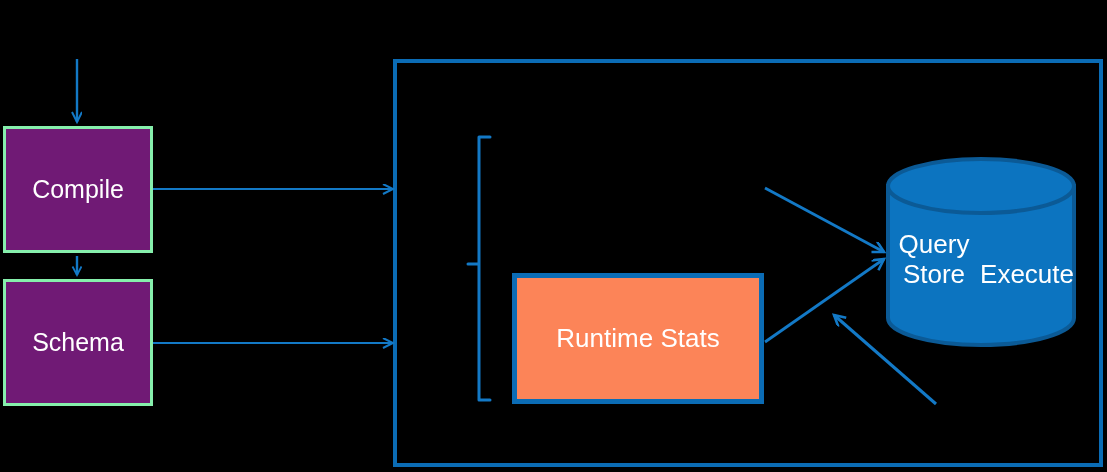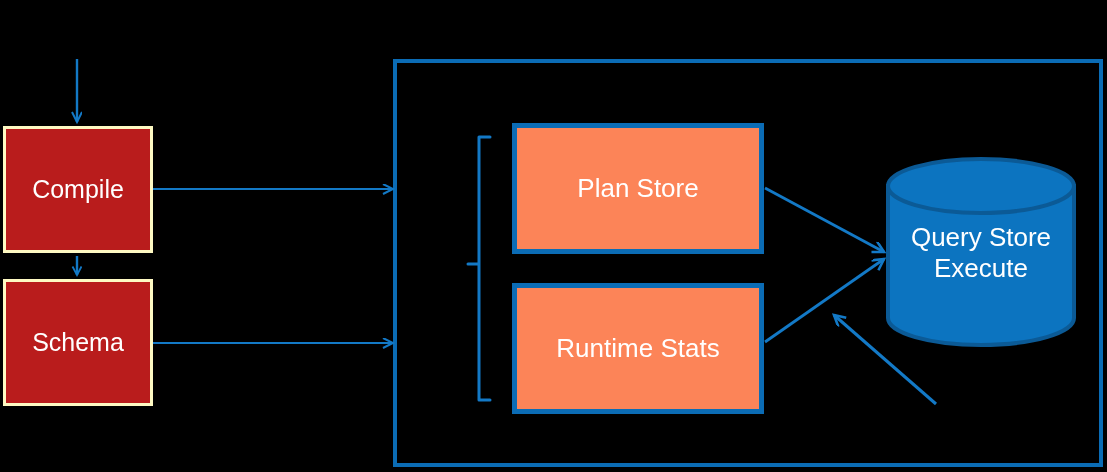--- a/index.html
+++ b/index.html
@@ -30,39 +30,39 @@
     box-sizing: border-box;
     display: flex;
     align-items: center;
     justify-content: center;
     text-align: center;
     color: #ffffff;
     line-height: 1.15;
     user-select: none;
   }
   .proc-box {
-    background: #b91c1c;
-    border: 3px solid #fef9c3;
+    background: #701a75;
+    border: 3px solid #86efac;
     font-size: 25px;
   }
   .store-box {
     background: #fc8458;
     border: 5px solid #0b6cb5;
     font-size: 26px;
   }
   .cyl-label {
     position: absolute;
     color: #ffffff;
     font-size: 26px;
     text-align: center;
     line-height: 1.18;
     user-select: none;
     display: flex;
-    flex-direction: column;
-    align-items: center;
+    flex-direction: row;
+    align-items: flex-end;
     justify-content: center;
   }
 </style>
 </head>
 <body>
 
 <div id="stage">
 
   <svg class="layer" viewBox="0 0 1107 472">
     <defs>
@@ -102,25 +102,22 @@
   </svg>
 
   <div class="node proc-box" style="left:3px; top:126px; width:150px; height:127px;">
     <span>Compile</span>
   </div>
 
   <div class="node proc-box" style="left:3px; top:279px; width:150px; height:127px;">
     <span>Schema</span>
   </div>
 
-  <div class="node store-box" style="left:512px; top:123px; width:252px; height:131px;">
-    <span>Plan Store</span>
-  </div>
 
-  <div class="node store-box" style="left:512px; top:283px; width:252px; height:131px;justify-content:center;">
+  <div class="node store-box" style="left:512px; top:273px; width:252px; height:131px;justify-content:center;">
     <span>Runtime Stats</span>
   </div>
 
   <div class="cyl-label" style="left:888px; top:215px; width:186px; height:75px;">
     <span>Query Store</span>
     <span>Execute</span>
   </div>
 
 </div>
 

